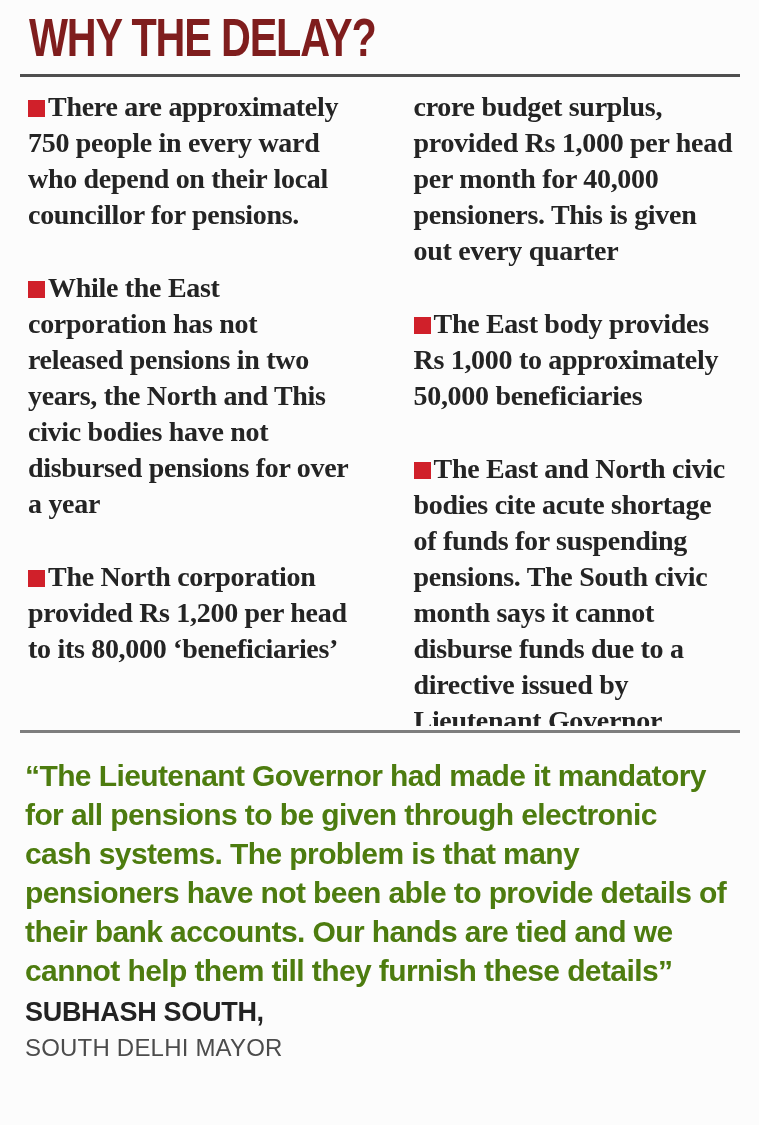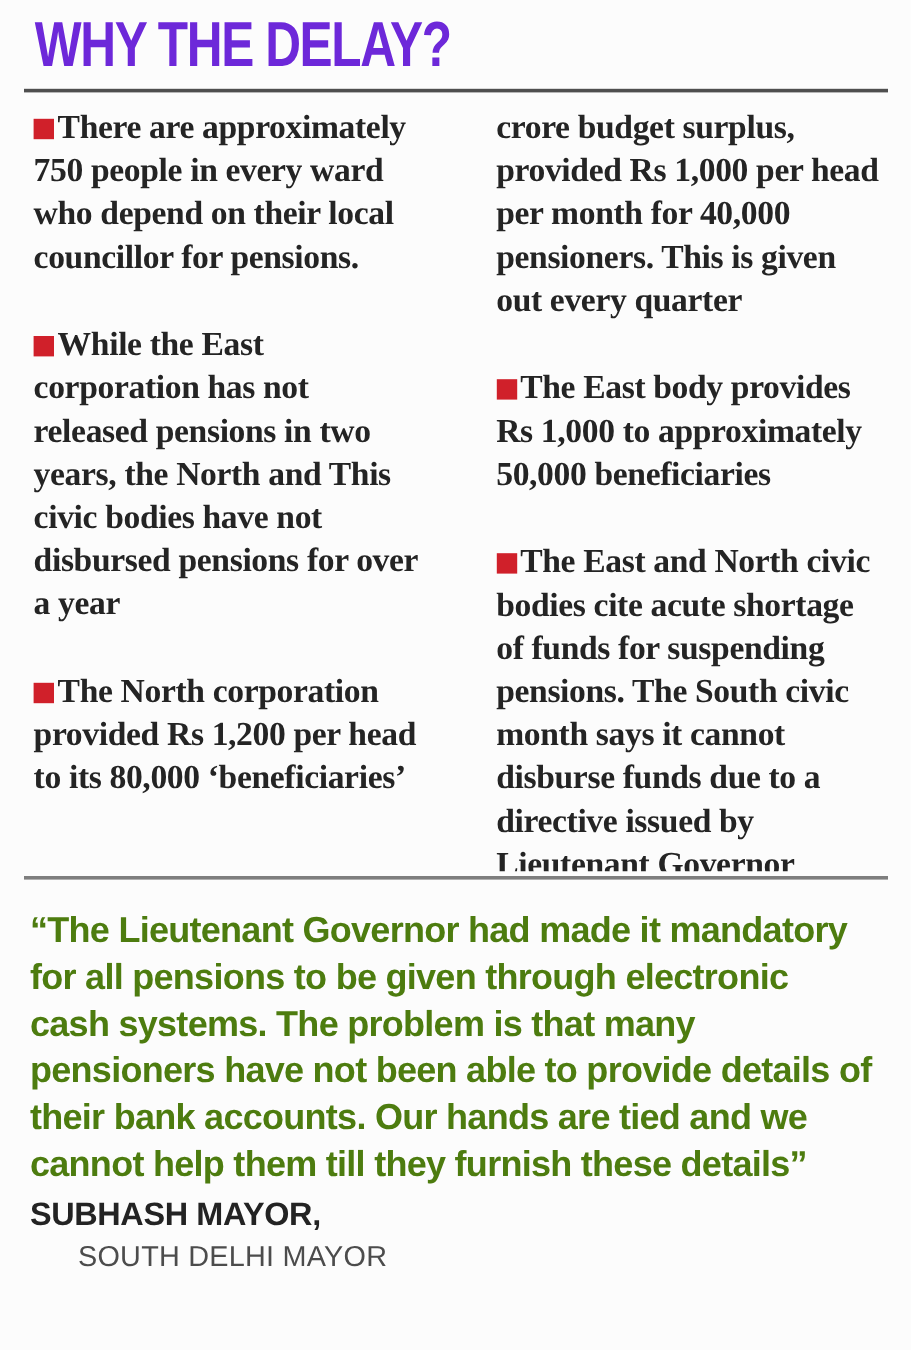--- a/index.html
+++ b/index.html
@@ -12,21 +12,21 @@
     font-family: "Liberation Sans", sans-serif;
     overflow: hidden;
   }
   
   .title {
     padding: 11px 0 0 29px;
     font-family: "Liberation Sans", sans-serif;
     font-weight: 800;
     font-size: 53px;
     line-height: 1.0;
-    color: #6d28d9;
+    color: #7f1d1d;
     letter-spacing: -1.5px;
     white-space: nowrap;
   }
   .title .squeeze {
     display: inline-block;
     transform: scaleX(0.78);
     transform-origin: 0 50%;
   }
   
   .rule-top {
@@ -87,21 +87,20 @@
     color: #232323;
   }
   .author-title {
     padding: 7px 4px 0 25px;
     font-family: "Liberation Sans", sans-serif;
     font-weight: 400;
     font-size: 24px;
     line-height: 27px;
     letter-spacing: 0.2px;
     color: #4c4c4c;
-    margin-left: 40px;
   }
 </style>
 </head>
 <body>
 
 <div class="page">
 
   <h1 class="title"><span class="squeeze">WHY THE DELAY?</span></h1>
 
   <div class="rule-top"></div>
@@ -116,17 +115,17 @@
         <p class="item"><span>crore budget surplus, provided Rs 1,000 per head per month for 40,000 pensioners. This is given out every quarter</span></p>
         <p class="item"><span class="bullet"></span><span>The East body provides Rs 1,000 to approximately 50,000 beneficiaries</span></p>
         <p class="item"><span class="bullet"></span><span>The East and North civic bodies cite acute shortage of funds for suspending pensions. The South civic month says it cannot disburse funds due to a directive issued by Lieutenant Governor Najeeb Jung</span></p>
       </div>
   </div>
 
   <div class="rule-mid"></div>
 
   <div class="quote">“The Lieutenant Governor had made it mandatory for all pensions to be given through electronic cash systems. The problem is that many pensioners have not been able to provide details of their bank accounts. Our hands are tied and we cannot help them till they furnish these details”</div>
 
-  <div class="author">SUBHASH MAYOR,</div>
+  <div class="author">SUBHASH SOUTH,</div>
 
   <div class="author-title">SOUTH DELHI MAYOR</div>
 
 </div>
 
 </body></html>

